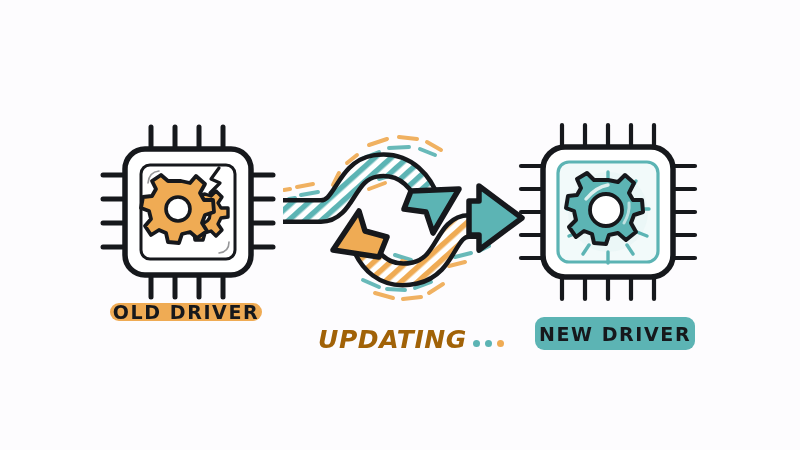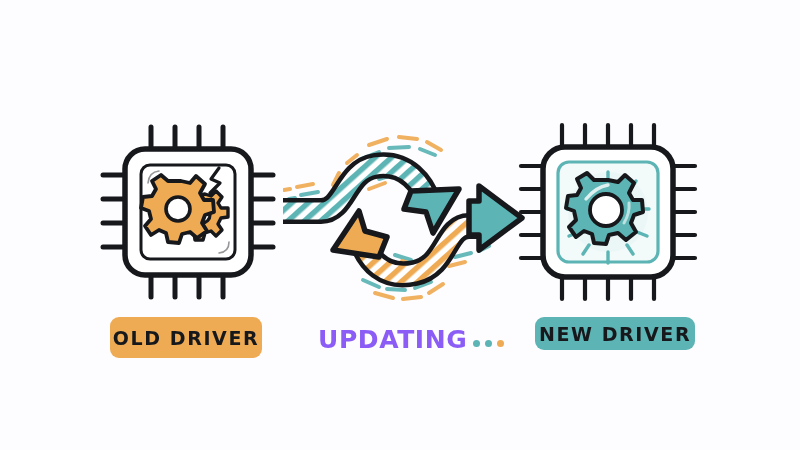--- a/index.html
+++ b/index.html
@@ -35,22 +35,22 @@
     justify-content: center;
     border-radius: 9px;
     font-family: "DejaVu Sans", sans-serif;
     font-weight: 700;
     font-size: 19px;
     letter-spacing: 1.6px;
     color: #16181c;
     white-space: nowrap;
   }
   #old-driver-badge {
-    left: 110px; top: 317px;
-    width: 152px; height: 41px;
+    left: 110px; top: 303px;
+    width: 152px; height: 18px;
     background: #efab54;
     text-align: right;
   }
   #new-driver-badge {
     left: 535px; top: 317px;
     width: 160px; height: 33px;
     background: #5cb4b4;
     border-radius: 9px;
   }
   
@@ -294,21 +294,21 @@
         <path d="M16 10 Q22 0 21 -10" fill="none" stroke="#ffffff" stroke-width="3" stroke-linecap="round" opacity="0.6"></path>
       </g>
     </svg>
   </div>
 
   <div class="badge" id="old-driver-badge" style="background: rgb(239, 171, 84); color: rgb(22, 24, 28);">
     <span class="badge-label">OLD DRIVER</span>
   </div>
 
   <div id="updating-group">
-    <span id="updating-text" style="color: #8b5cf6;">UPDATING</span>
+    <span id="updating-text" style="color: #a16207; font-style: italic;">UPDATING</span>
     <span id="updating-dots">
       <span class="dot" style="background: rgb(92, 180, 180);"></span>
       <span class="dot" style="background: rgb(92, 180, 180);"></span>
       <span class="dot" style="background: rgb(239, 171, 84);"></span>
     </span>
   </div>
 
   <div class="badge" id="new-driver-badge" style="background: rgb(92, 180, 180); color: rgb(22, 24, 28);">
     <span class="badge-label">NEW DRIVER</span>
   </div>

